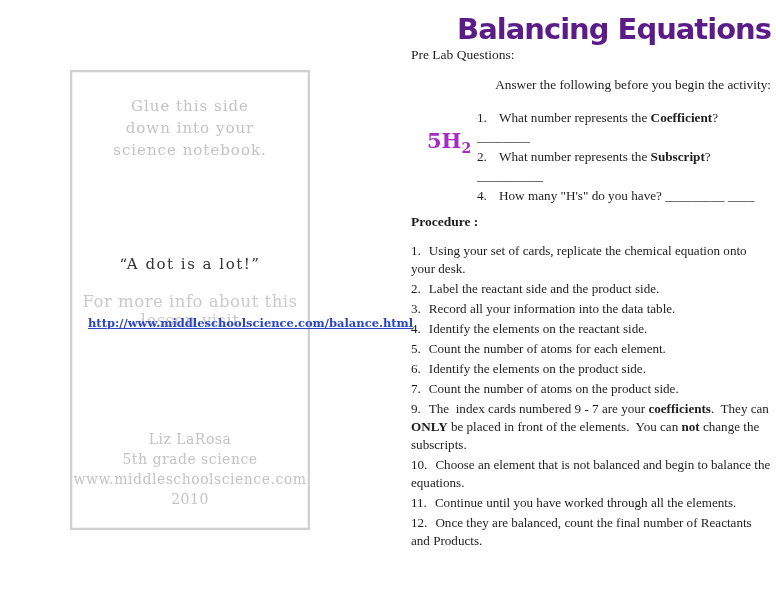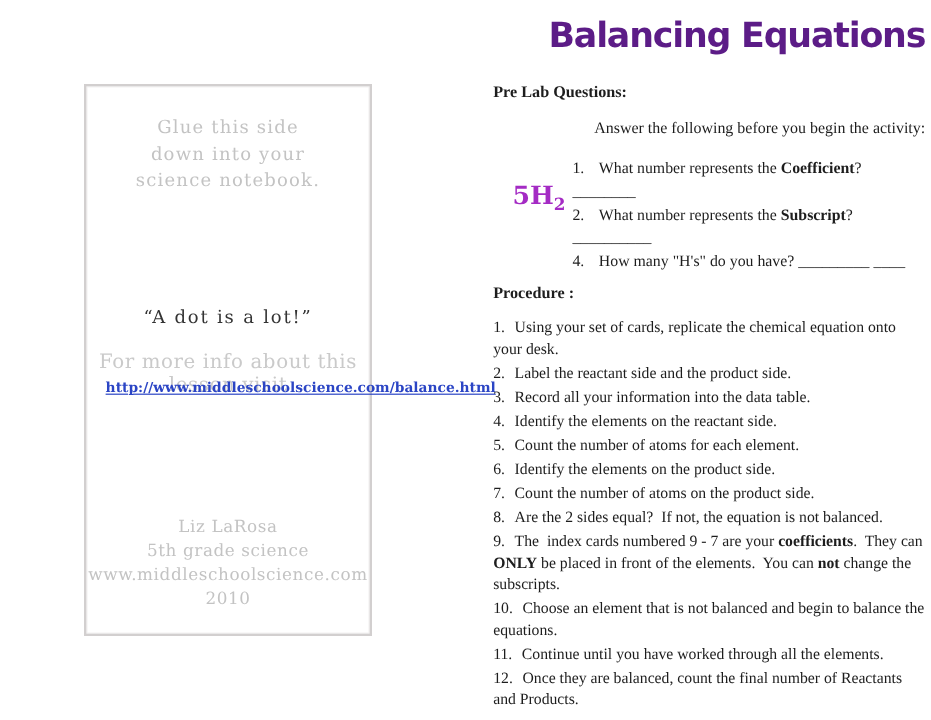--- a/index.html
+++ b/index.html
@@ -18,21 +18,21 @@
              font-family:"DejaVu Serif", serif;}
   .lesson-link{top:244px;font-size:11.5px;font-weight:bold;color:#2b45c5;
                text-decoration:underline;cursor:pointer;font-family:"DejaVu Serif", serif;padding-left:16px;}
   .credits{top:358px;font-size:14px;line-height:1.42;color:#c3c3c3;
            letter-spacing:.5px;white-space:pre-line;font-family:"DejaVu Serif", serif;}
 
   
   .right-col{position:absolute;left:411px;top:0;width:360px;}
   .doc-title{margin-top:12px;text-align:right;font-family:"DejaVu Sans", sans-serif;
              font-weight:bold;font-size:29px;letter-spacing:-1px;color:#5c1c87;}
-  .prelab{margin-top:23px;font-weight:bold;font-size:13.5px;}
+  .prelab{margin-top:1px;font-weight:normal;font-size:13.5px;}
   .intro{margin-top:14px;font-size:13.3px;text-align:right;}
 
   .questions-wrap{position:relative;margin-top:15px;min-height:84px;padding-left:66px;}
   .formula{position:absolute;left:16px;top:20px;font-size:21px;font-weight:bold;
            color:#a42bc4;font-family:"DejaVu Serif", serif;}
   .formula sub{font-size:14px;}
   .q-row{font-size:13.2px;line-height:19px;margin-bottom:1px;white-space:pre-wrap;}
   .q-num{display:inline-block;width:22px;}
   .q-bold{font-weight:bold;}
   .q-blank{letter-spacing:0;}
@@ -79,20 +79,19 @@
   <div class="proc-head">Procedure :</div>
 
   <div class="proc-list" id="procedure-list">
       <div class="proc-item"><span class="p-num">1.</span><span>Using your set of cards, replicate the chemical equation onto your desk.</span></div>
       <div class="proc-item"><span class="p-num">2.</span><span>Label the reactant side and the product side.</span></div>
       <div class="proc-item"><span class="p-num">3.</span><span>Record all your information into the data table.</span></div>
       <div class="proc-item"><span class="p-num">4.</span><span>Identify the elements on the reactant side.</span></div>
       <div class="proc-item"><span class="p-num">5.</span><span>Count the number of atoms for each element.</span></div>
       <div class="proc-item"><span class="p-num">6.</span><span>Identify the elements on the product side.</span></div>
       <div class="proc-item"><span class="p-num">7.</span><span>Count the number of atoms on the product side.</span></div>
-      <div class="proc-item"><span class="p-num">8.</span><span>Are the 2 sides equal?  If not, the equation is not balanced.</span></div>
       <div class="proc-item"><span class="p-num">9.</span><span>The  index cards numbered 9 - 7 are your </span><span class="p-bold">coefficients</span><span>.  They can </span><span class="p-bold">ONLY</span><span> be placed in front of the elements.  You can </span><span class="p-bold">not</span><span> change the subscripts.</span></div>
       <div class="proc-item"><span class="p-num">10.</span><span>Choose an element that is not balanced and begin to balance the equations.</span></div>
       <div class="proc-item"><span class="p-num">11.</span><span>Continue until you have worked through all the elements.</span></div>
       <div class="proc-item"><span class="p-num">12.</span><span>Once they are balanced, count the final number of Reactants and Products.</span></div>
     </div>
 
 </div>
 
 </body></html>

